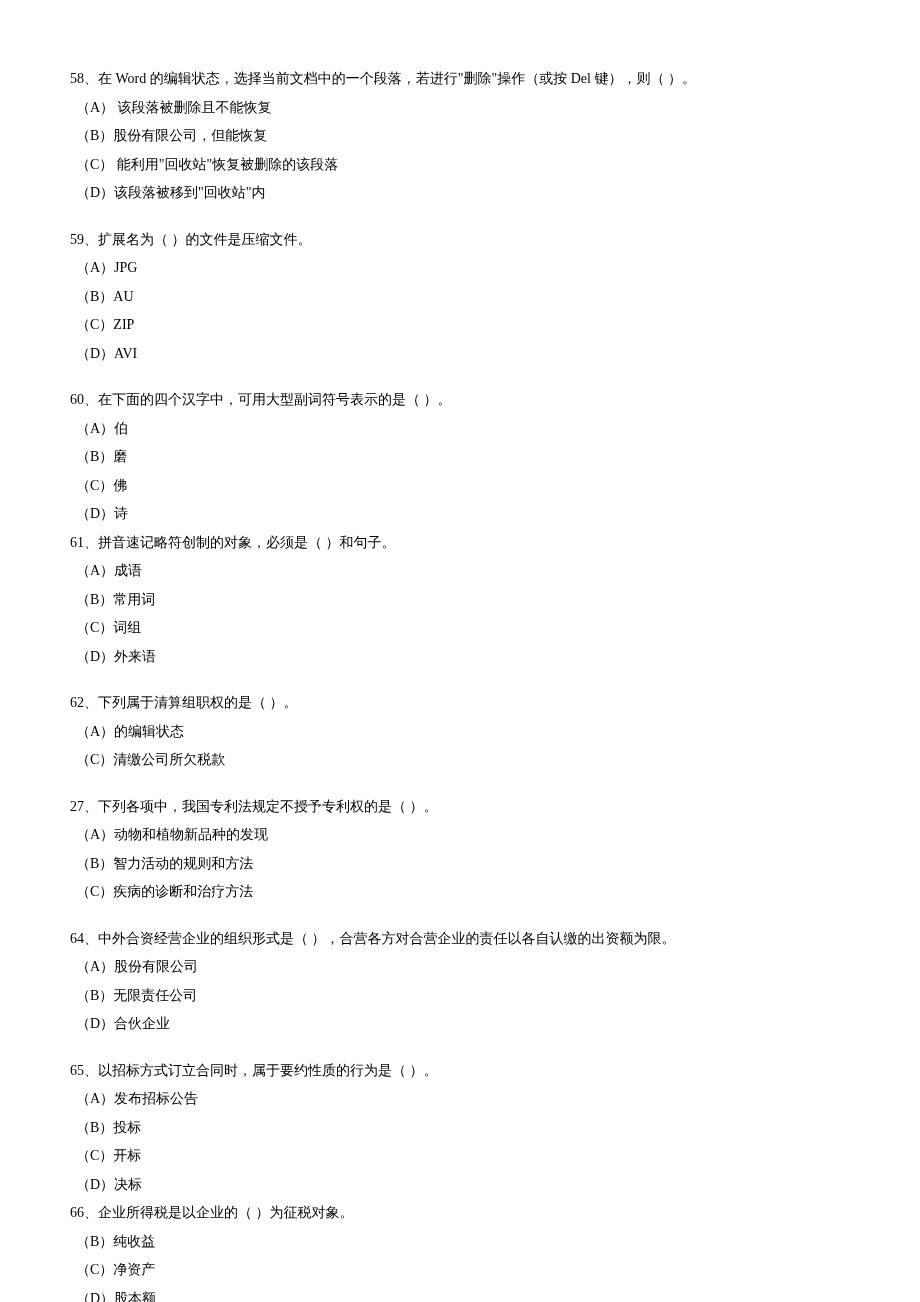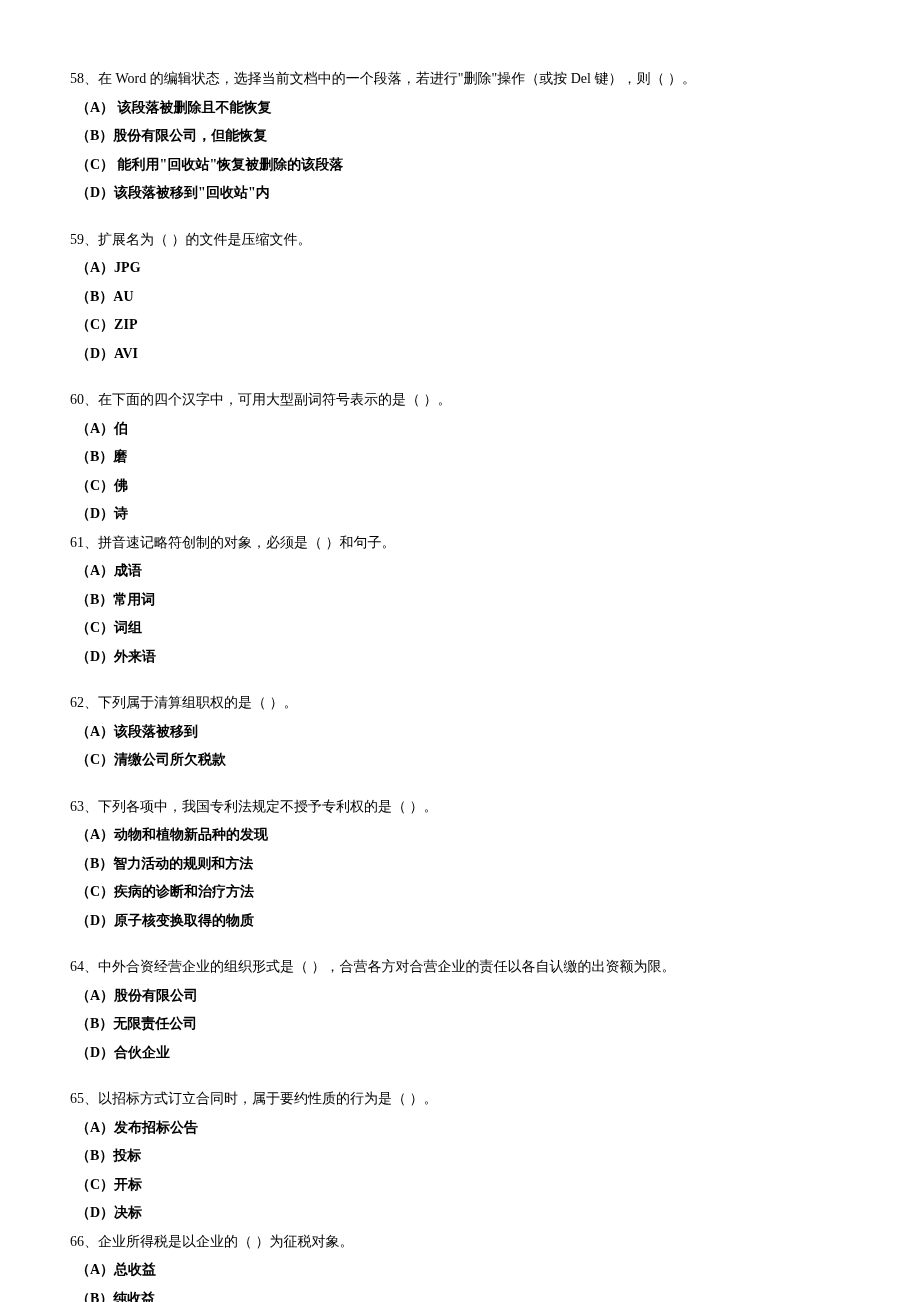--- a/index.html
+++ b/index.html
@@ -21,21 +21,20 @@
     }
     .question-block.no-gap {
       margin-bottom: 0;
     }
     .question-text {
       display: block;
     }
     .option {
       display: block;
       padding-left: 6px;
-      font-weight: bold;
     }
   </style>
 </head>
 <body>
 
 <div id="content">
     <div class="question-block">
       <span class="question-text">58、在 Word 的编辑状态，选择当前文档中的一个段落，若进行"删除"操作（或按 Del 键），则（   ）。</span>
       <span class="option">（A）  该段落被删除且不能恢复</span>
       <span class="option">（B）股份有限公司，但能恢复</span>
@@ -58,43 +57,41 @@
     </div>
     <div class="question-block">
       <span class="question-text">61、拼音速记略符创制的对象，必须是（   ）和句子。</span>
       <span class="option">（A）成语</span>
       <span class="option">（B）常用词</span>
       <span class="option">（C）词组</span>
       <span class="option">（D）外来语</span>
     </div>
     <div class="question-block">
       <span class="question-text">62、下列属于清算组职权的是（   ）。</span>
-      <span class="option">（A）该段落被移到</span>
+      <span class="option">（A）的编辑状态</span>
       <span class="option">（C）清缴公司所欠税款</span>
     </div>
     <div class="question-block">
-      <span class="question-text">63、下列各项中，我国专利法规定不授予专利权的是（   ）。</span>
+      <span class="question-text">27、下列各项中，我国专利法规定不授予专利权的是（   ）。</span>
       <span class="option">（A）动物和植物新品种的发现</span>
       <span class="option">（B）智力活动的规则和方法</span>
       <span class="option">（C）疾病的诊断和治疗方法</span>
-      <span class="option">（D）原子核变换取得的物质</span>
     </div>
     <div class="question-block">
       <span class="question-text">64、中外合资经营企业的组织形式是（   ），合营各方对合营企业的责任以各自认缴的出资额为限。</span>
       <span class="option">（A）股份有限公司</span>
       <span class="option">（B）无限责任公司</span>
       <span class="option">（D）合伙企业</span>
     </div>
     <div class="question-block no-gap">
       <span class="question-text">65、以招标方式订立合同时，属于要约性质的行为是（   ）。</span>
       <span class="option">（A）发布招标公告</span>
       <span class="option">（B）投标</span>
       <span class="option">（C）开标</span>
       <span class="option">（D）决标</span>
     </div>
     <div class="question-block">
       <span class="question-text">66、企业所得税是以企业的（   ）为征税对象。</span>
-      <span class="option">（A）总收益</span>
       <span class="option">（B）纯收益</span>
       <span class="option">（C）净资产</span>
       <span class="option">（D）股本额</span>
     </div>
   </div>
 
 </body></html>

